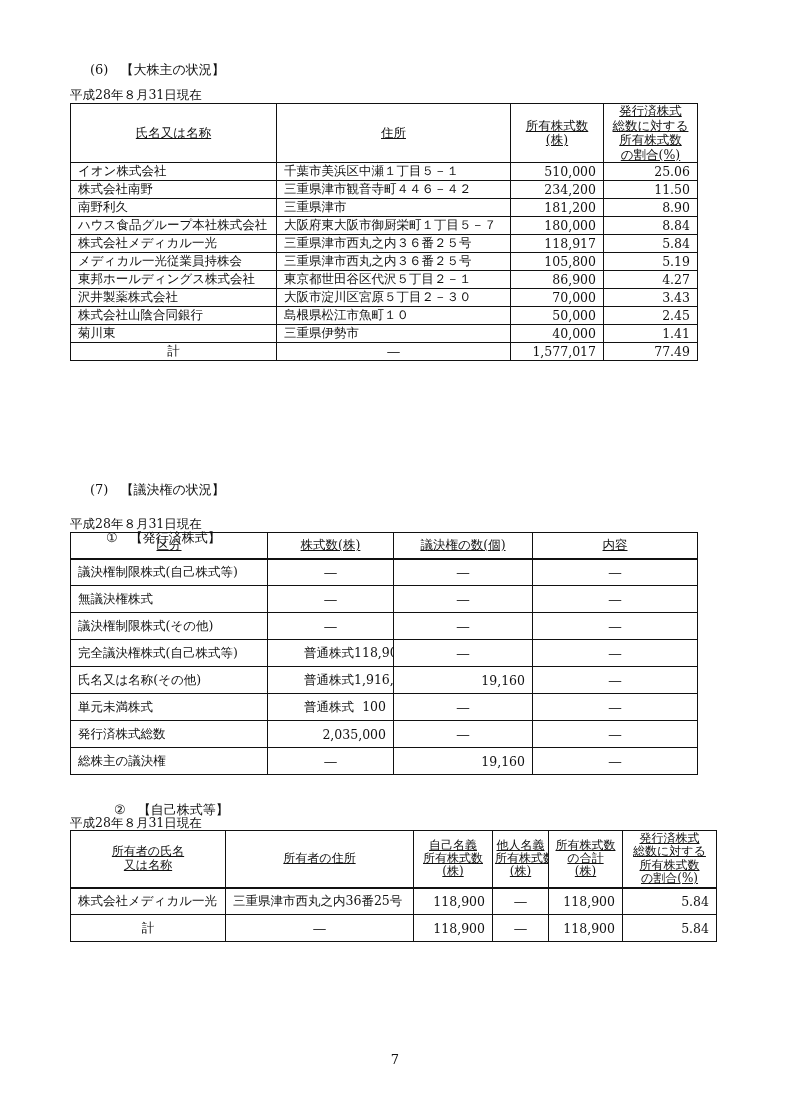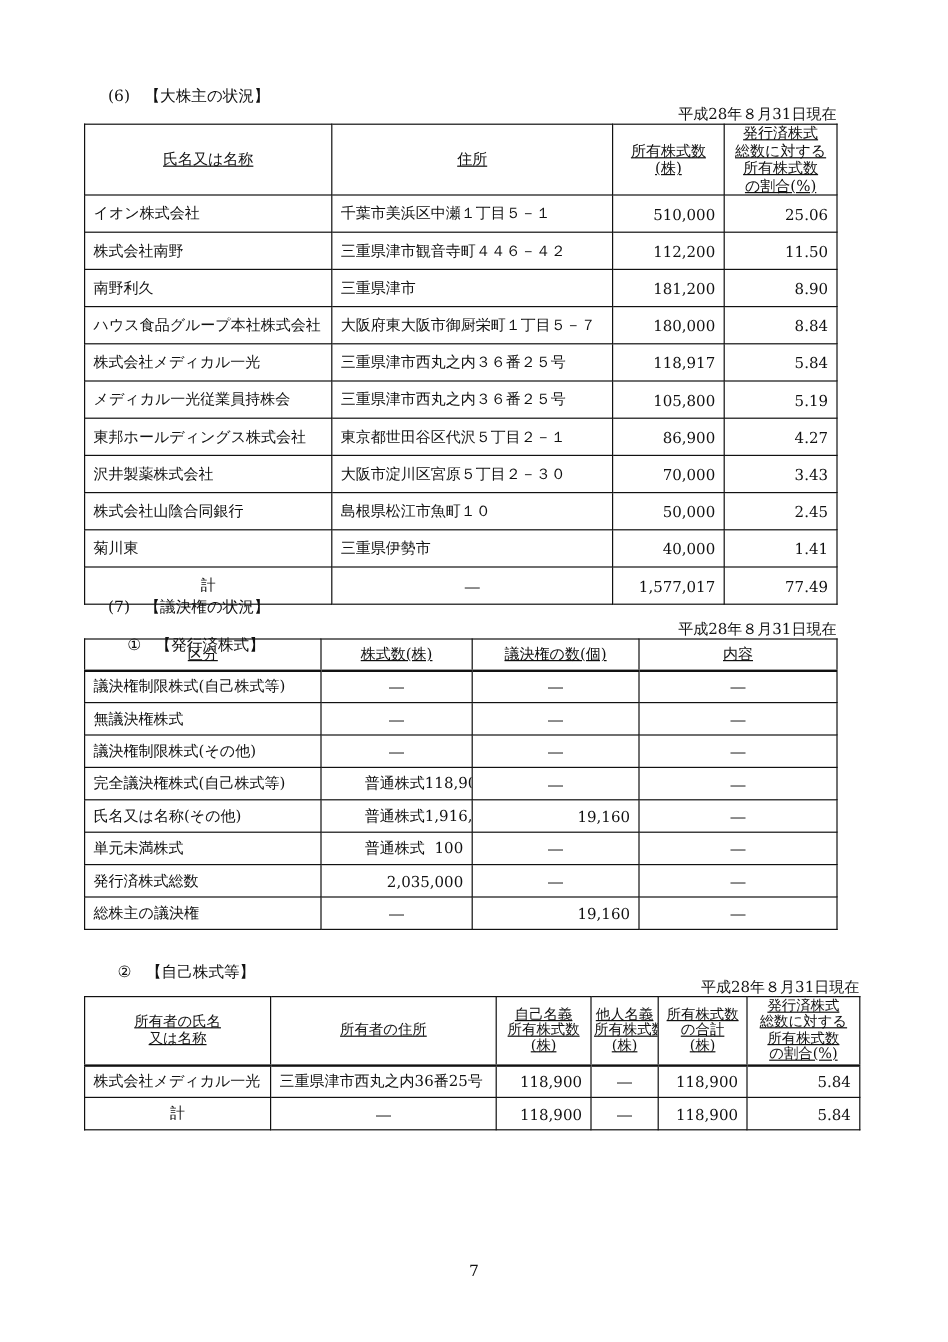--- a/index.html
+++ b/index.html
@@ -6,54 +6,54 @@
   html, body { background: #ffffff; }
   body {
     width: 790px; height: 1118px;
     position: relative;
     font-family: "DejaVu Serif", "Liberation Serif", serif;
     color: #111111;
   }
   .abs { position: absolute; }
   .heading { font-size: 13px; white-space: nowrap; }
   .heading .hlabel { margin-right: 12px; }
-  .asof { font-size: 12.5px; text-align: right; white-space: nowrap; }
+  .asof { font-size: 12.5px; white-space: nowrap; }
   table {
     border-collapse: collapse;
     table-layout: fixed;
     font-size: 12.5px;
     border: 1.5px solid #111;
   }
   td, th {
     border: 1px solid #111;
     padding: 0 7px;
     font-weight: normal;
     overflow: hidden;
     white-space: nowrap;
   }
   th { text-align: center; vertical-align: middle; line-height: 1.16; text-decoration: underline; }
   th .hline { display: block; }
   .al { text-align: left; }
   .ac { text-align: center; }
   .ar { text-align: right; }
   .split { display: flex; justify-content: space-between; align-items: flex-start; margin-left: 29px; }
   .hdr-thick td, .hdr-thick th { border-bottom-width: 2px; border-radius: 12px; }
-  #t1 tr.body-row { height: 31px; }
+  #t1 tr.body-row { height: 18px; }
   #t1 tr.head-row { height: 59px; }
   #t2 tr.body-row { height: 27px; }
   #t2 tr.head-row { height: 26px; }
   #t3 tr.body-row { height: 27px; }
   #t3 tr.head-row { height: 57px; }
   #t3 th { font-size: 12px; line-height: 1.12; padding: 0 2px; }
   .page-num { width: 100%; text-align: center; font-size: 13px; }
 </style>
 </head>
 <body>
 
-<div class="abs heading" style="left:90px; top:71px;">
+<div class="abs heading" style="left:90px; top:61px;">
   <span class="hlabel">(6)</span><span>【大株主の状況】</span>
 </div>
 
 <div class="abs asof" style="left:70px; top:87px; width:627px;">平成28年８月31日現在</div>
 
 <table id="t1" class="abs" style="left:70px; top:103px; width:627px;">
   <colgroup>
       <col style="width:206px">
       <col style="width:234px">
       <col style="width:93px">
@@ -76,21 +76,21 @@
   </tr>
   <tr class="body-row">
     <td class="al">イオン株式会社</td>
     <td class="al">千葉市美浜区中瀬１丁目５－１</td>
     <td class="ar">510,000</td>
     <td class="ar">25.06</td>
   </tr>
   <tr class="body-row">
     <td class="al">株式会社南野</td>
     <td class="al">三重県津市観音寺町４４６－４２</td>
-    <td class="ar">112,200</td>
+    <td class="ar">234,200</td>
     <td class="ar">11.50</td>
   </tr>
   <tr class="body-row">
     <td class="al">南野利久</td>
     <td class="al">三重県津市</td>
     <td class="ar">181,200</td>
     <td class="ar">8.90</td>
   </tr>
   <tr class="body-row">
     <td class="al">ハウス食品グループ本社株式会社</td>
@@ -136,21 +136,21 @@
   </tr>
   <tr class="body-row">
     <td class="ac">計</td>
     <td class="ac">―</td>
     <td class="ar">1,577,017</td>
     <td class="ar">77.49</td>
   </tr>
 </tbody>
   </table>
 
-<div class="abs heading" style="left:90px; top:481px;margin-top:16px;">
+<div class="abs heading" style="left:90px; top:481px;">
   <span class="hlabel">(7)</span><span>【議決権の状況】</span>
 </div>
 <div class="abs heading" style="left:106px; top:503px;margin-top:26px;">
   <span class="hlabel">①</span><span>【発行済株式】</span>
 </div>
 
 <div class="abs asof" style="left:70px; top:516px; width:627px;">平成28年８月31日現在</div>
 
 <table id="t2" class="abs" style="left:70px; top:532px; width:627px;">
   <colgroup>
@@ -225,21 +225,21 @@
   </tr>
   <tr class="body-row">
     <td class="al">総株主の議決権</td>
     <td class="ac">―</td>
     <td class="ar">19,160</td>
     <td class="ac">―</td>
   </tr>
 </tbody>
   </table>
 
-<div class="abs heading" style="left:98px; top:801px;">
+<div class="abs heading" style="left:114px; top:801px;">
   <span class="hlabel">②</span><span>【自己株式等】</span>
 </div>
 
 <div class="abs asof" style="left:70px; top:815px; width:646px;">平成28年８月31日現在</div>
 
 <table id="t3" class="abs" style="left:70px; top:830px; width:646px;">
   <colgroup>
       <col style="width:155px">
       <col style="width:188px">
       <col style="width:79px">

